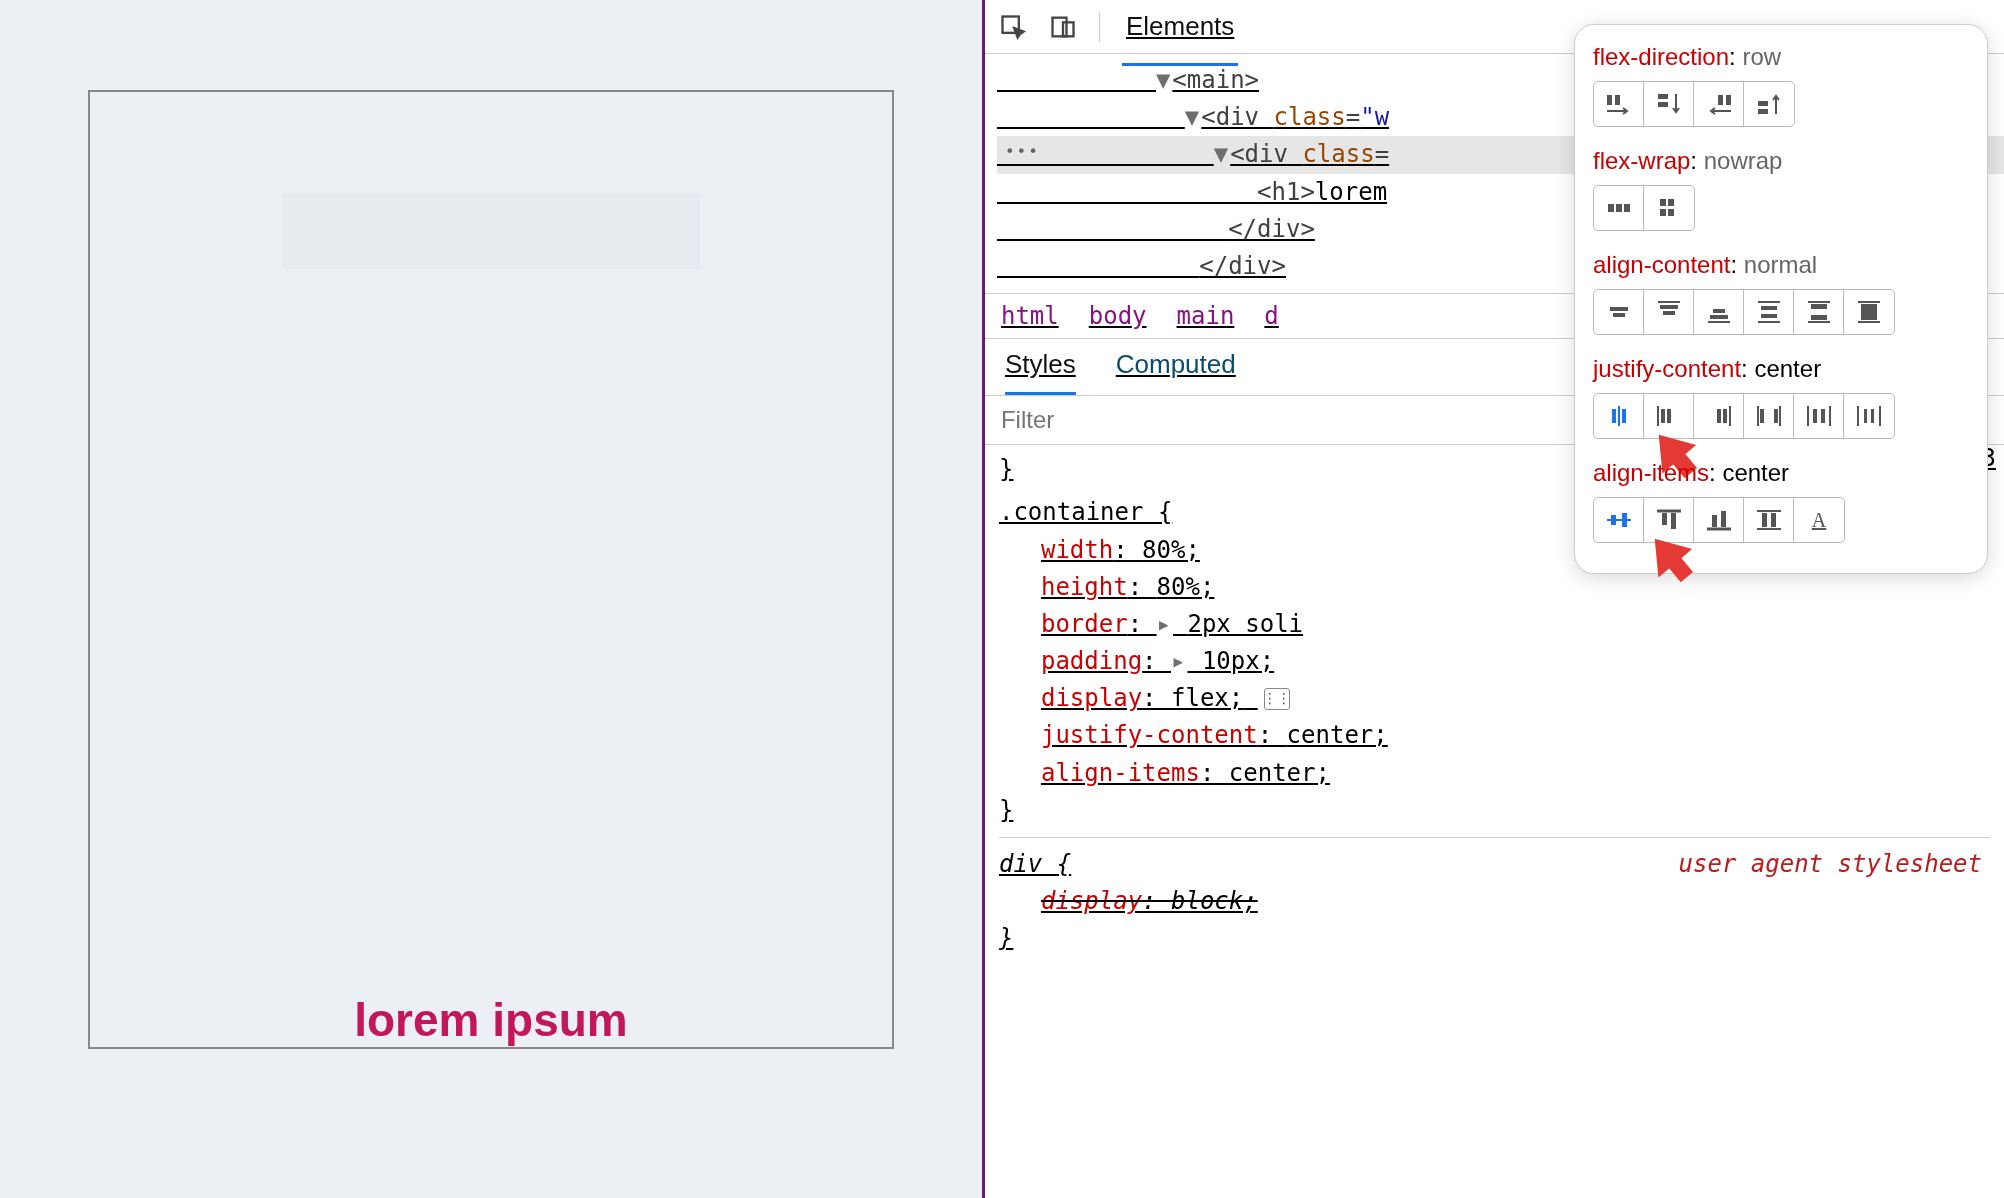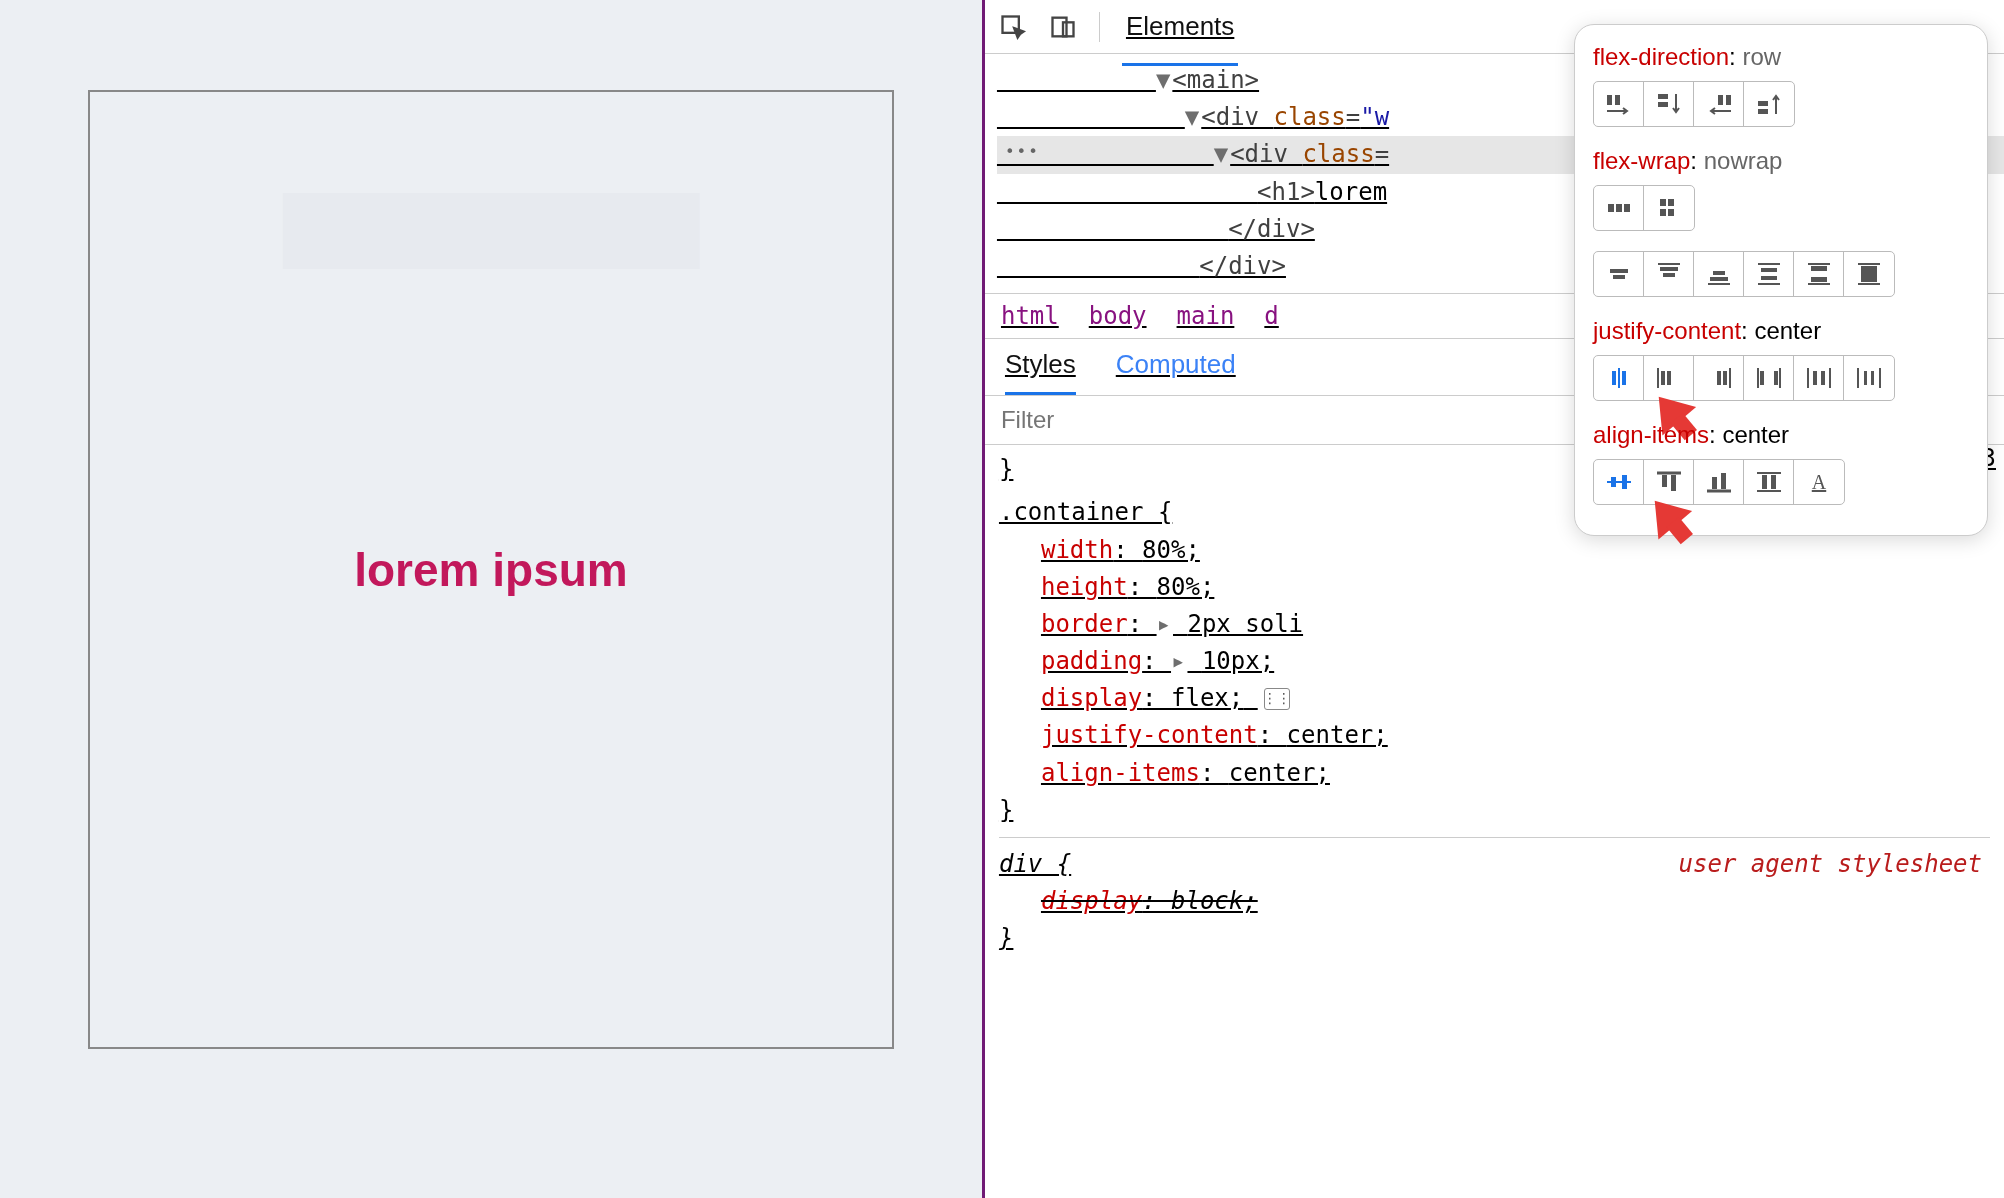--- a/index.html
+++ b/index.html
@@ -18,21 +18,21 @@
     display: flex;
     align-items: center;
     justify-content: center;
   }
   .container-box {
     width: 82%;
     height: 80%;
     border: 2px solid #888;
     display: flex;
     justify-content: center;
-    align-items: center;
+    align-items: flex-end;
     position: relative;
     margin-top: -6%;
   }
   .container-box .highlight-block {
     position: absolute;
     top: 10.5%;
     left: 50%;
     transform: translateX(-50%);
     width: 52%;
     height: 8%;
@@ -122,21 +122,21 @@
 
   
   .style-tabs {
     display:flex;
     gap:40px;
     padding: 10px 20px 0 20px;
     border-bottom: 1px solid #ccc;
   }
   .style-tab {
     font-size: 26px;
-    color:#3b82f6;
+    color:#0c4a6e;
     padding-bottom: 12px;
   }
   .style-tab.active {
     color:#111;
     border-bottom: 3px solid #1a73e8;
   }
 
   
   .filter-row {
     border-bottom:1px solid #ccc;
@@ -390,20 +390,21 @@
               <rect x="6" y="4" width="6" height="7" fill="currentColor"></rect>
               <rect x="14" y="4" width="6" height="7" fill="currentColor"></rect>
               <rect x="6" y="14" width="6" height="7" fill="currentColor"></rect>
               <rect x="14" y="14" width="6" height="7" fill="currentColor"></rect>
             </svg>
           </div>
       </div>
     </div>
 
     <div class="pv-group">
+      <div class="pv-label"><span class="pv-prop">align-content</span>: <span class="pv-val">normal</span></div>
       <div class="btn-row">
         <div class="pv-btn">
             <svg viewBox="0 0 30 26">
               <rect x="6" y="8" width="18" height="4" fill="currentColor"></rect>
               <rect x="9" y="14" width="12" height="4" fill="currentColor"></rect>
             </svg>
           </div>
         <div class="pv-btn">
             <svg viewBox="0 0 30 26">
               <line x1="4" y1="3" x2="26" y2="3" stroke="currentColor" stroke-width="2"></line>

